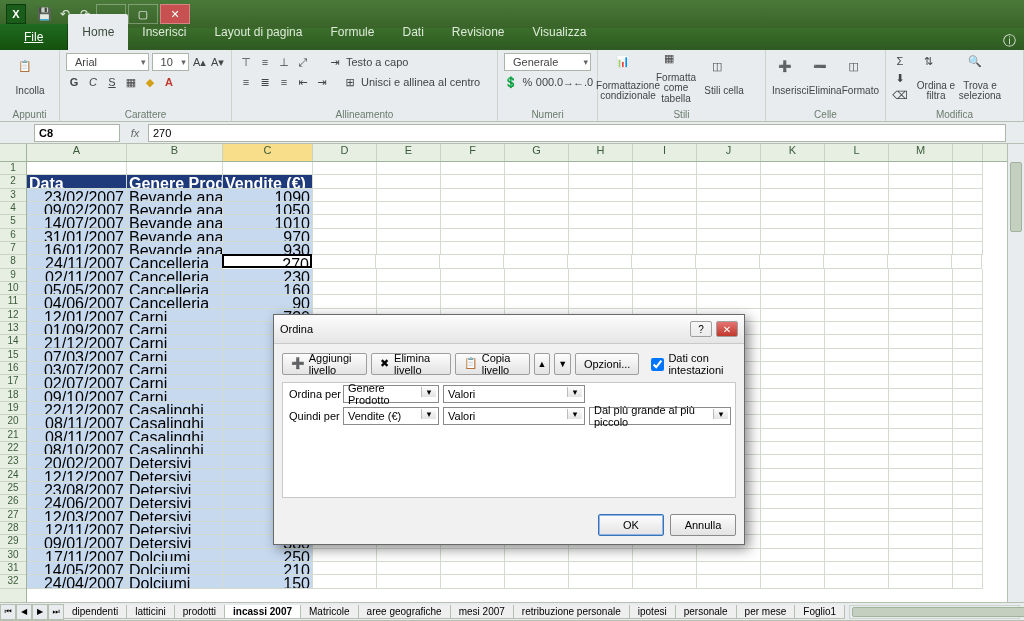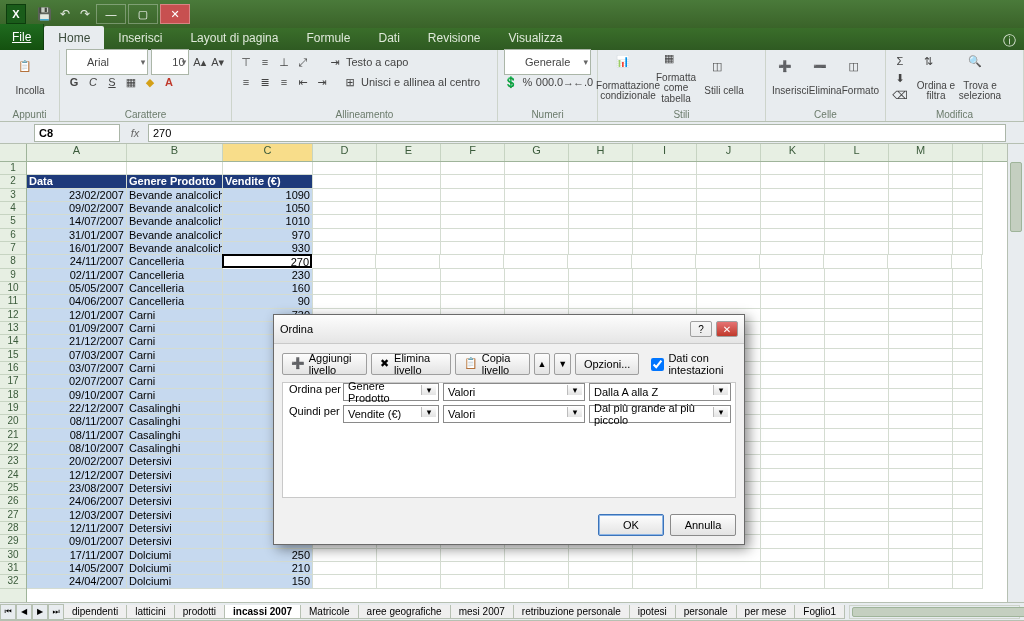--- a/index.html
+++ b/index.html
@@ -10,53 +10,53 @@
 .titlebar .logo { width: 20px; height: 20px; margin: 0 6px; background: #1a5c1a; border: 1px solid #0d3d0d; display:flex; align-items:center; justify-content:center; font-weight:bold; font-size:11px;}
 .titlebar .qa { display:flex; gap:2px; margin-left:4px;}
 .titlebar .qa-btn { width:18px; height:18px; display:flex; align-items:center; justify-content:center; opacity:.85;}
 .titlebar .title { flex:1; text-align:center; }
 .titlebar .wctl { display:flex; }
 .titlebar .wbtn { width:30px; height:20px; border:1px solid rgba(255,255,255,.3); margin-left:2px; display:flex; align-items:center; justify-content:center; font-size:11px;}
 .titlebar .wbtn.red { background:#c75050; }
 
 
 .tabs { height: 22px; background: linear-gradient(#3a6e2a, #2f5a22); display:flex; align-items:flex-end; font-size:12px;}
-.tabs .file { background: linear-gradient(#1f6b1f, #14510f); color:#fff; padding:3px 12px; height:26px; display:flex; align-items:center; border-right:1px solid rgba(0,0,0,.3);text-decoration:underline;}
-.tabs .tab { color:#dfe9da; padding:12px 14px; height:22px; display:flex; align-items:center; cursor:default;}
+.tabs .file { background: linear-gradient(#1f6b1f, #14510f); color:#fff; padding:3px 24px; height:26px; display:flex; align-items:center; border-right:1px solid rgba(0,0,0,.3);text-decoration:underline;}
+.tabs .tab { color:#dfe9da; padding:18px 14px; height:22px; display:flex; align-items:center; cursor:default;}
 .tabs .tab.active { background:#e8ecef; color:#3b4b3b; border-radius:2px 2px 0 0;}
 .tabs .help { margin-left:auto; color:#dfe9da; padding:0 8px; font-size:13px;}
 
 
 .ribbon { height: 72px; background:#e8ecef; border-bottom:1px solid #b6c0b2; display:flex; font-size:11px; color:#444;}
 .rgroup { border-right:1px solid #cdd4cb; padding:2px 6px 0 6px; display:flex; flex-direction:column; }
 .rgroup .label { text-align:center; font-size:10px; color:#6b7b6b; margin-top:auto; padding-bottom:1px;}
 .rrow { display:flex; align-items:center; gap:3px; height:20px;}
 .rbtn-lg { display:flex; flex-direction:column; align-items:center; justify-content:center; width:48px; height:52px; gap:2px;}
 .rbtn-lg .ico { width:24px; height:24px; }
 .rbtn-lg .txt { font-size:10px; text-align:center; line-height:1.05;}
-.rsel { border:1px solid #abb6a8; background:#fff; height:26px; font-size:11px; padding:0 14px 0 20px; position:relative; display:flex; align-items:center;}
+.rsel { border:1px solid #abb6a8; background:#fff; height:18px; font-size:11px; padding:0 14px 0 8px; position:relative; display:flex; align-items:center;}
 .rsel::after { content:"▾"; position:absolute; right:2px; font-size:9px; color:#666;}
 .rico { width:16px; height:16px; display:flex; align-items:center; justify-content:center;}
 
 
 .fbar { height:22px; background:#e8ecef; border-bottom:1px solid #b6c0b2; display:flex; align-items:center; font-size:11px;}
 .namebox { width:86px; border:1px solid #abb6a8; background:#fff; height:18px; margin:0 2px 0 34px; padding:0 4px; display:flex; align-items:center; font-weight:bold;}
 .fxlabel { width:26px; text-align:center; font-style:italic; color:#666;}
 .formula { flex:1; border:1px solid #abb6a8; background:#fff; height:18px; margin-right:18px; padding:0 4px; display:flex; align-items:center;}
 
 
 .grid { position:relative; height:458px; display:flex; }
 .rownums { width:27px; background:#e7efe3; border-right:1px solid #9fb49a; }
 .rownums .corner { height:18px; background:#e7efe3; border-bottom:1px solid #9fb49a;}
 .rownums .rn { height:13.33px; font-size:10px; text-align:center; border-bottom:1px solid #c7d4c2; color:#3b5b3b;}
 .cols { flex:1; overflow:hidden;}
 .colheads { height:18px; display:flex; background:#e7efe3; border-bottom:1px solid #9fb49a;}
 .ch { border-right:1px solid #c7d4c2; font-size:11px; text-align:center; color:#3b5b3b; }
 .ch.active { background:#f8dd8a; }
-.databody { font-size:11px; color:#000; }
+.databody { font-size:16px; color:#000; }
 .row { display:flex; height:13.33px; }
 .cell { border-right:1px solid #d4dcd1; border-bottom:1px solid #d4dcd1; padding:0 2px; overflow:hidden; white-space:nowrap;}
 .cell.sel { background:#c6d9ef; }
 .cell.hdr { background:#1e3a7a; color:#fff; font-weight:bold;}
 .cell.r { text-align:right; }
 .cell.activecell { background:#fff; border:2px solid #000; padding:0 1px; height:13.33px; margin:-1px 0 0 -1px; z-index:2; position:relative;}
 .vscroll { width:17px; background:#e8ecef; border-left:1px solid #b6c0b2; position:relative;}
 .vscroll .thumb { position:absolute; top:18px; left:2px; right:2px; height:70px; background:#c4cfc0; border:1px solid #9fb49a; border-radius:2px;}
 
 
@@ -79,21 +79,21 @@
 .dialog .dtitle .dbtn.close { background:linear-gradient(#e57373,#c0392b); color:#fff;}
 .dialog .dbody { padding:8px;}
 .dialog .dtool { display:flex; gap:4px; align-items:center; margin-bottom:6px;}
 .dialog .dbut { height:22px; padding:0 8px; background:linear-gradient(#fdfdfd,#e3e3e3); border:1px solid #9e9e9e; border-radius:2px; display:flex; align-items:center; gap:4px; font-size:11px;}
 .dialog .dbut .ic { width:14px; height:14px; }
 .dialog .smbtn { width:22px; height:22px; background:linear-gradient(#fdfdfd,#e3e3e3); border:1px solid #9e9e9e; border-radius:2px; display:flex; align-items:center; justify-content:center; font-size:9px;}
 .dialog .chk { margin-left:8px; display:flex; align-items:center; gap:4px;}
 .dialog .grid2 { border:1px solid #c9c9c9; background:#fff; height:116px; }
 .dialog .ghead { display:flex; background:#f6f6f6; border-bottom:1px solid #ddd; height:18px;}
 .dialog .gh { padding:2px 6px; font-size:11px; }
-.dialog .grow { display:flex; height:22px; padding:0 4px;}
+.dialog .grow { display:flex; height:22px; align-items:center; padding:0 4px;}
 .dialog .glab { width:56px; padding-left:2px;}
 .dialog .gsel { border:1px solid #8a8a8a; background:#fff; height:18px; position:relative; padding:0 16px 0 4px; display:flex; align-items:center; font-size:11px;}
 .dialog .gsel::after { content:"▾"; position:absolute; right:2px; top:1px; font-size:9px; width:14px; text-align:center; border-left:1px solid #bcbcbc; background:linear-gradient(#fdfdfd,#e3e3e3);}
 .dialog .dfoot { display:flex; justify-content:flex-end; gap:6px; padding:8px;}
 .dialog .dfbtn { width:66px; height:22px; background:linear-gradient(#fdfdfd,#e3e3e3); border:1px solid #8a8a8a; border-radius:2px; display:flex; align-items:center; justify-content:center;}
 .dialog .dfbtn.primary { border:1px solid #3b73b9; box-shadow:0 0 0 1px #8cb5e6 inset;}
 
 
 .wA{width:100px} .wB{width:96px} .wC{width:90px} .wD{width:64px} .wE{width:64px} .wF{width:64px} .wG{width:64px} .wH{width:64px} .wI{width:64px} .wJ{width:64px} .wK{width:64px} .wL{width:64px} .wM{width:64px} .wN{width:30px}
 </style>
@@ -894,21 +894,20 @@
           <span>Dati con intestazioni</span>
         </label>
     </div>
     <div class="grid2">
       <div class="grow">
         <div class="glab">Ordina per</div>
         <div class="gsel" style="width:96px">Genere Prodotto</div>
         <div style="width:4px"></div>
         <div class="gsel" style="width:142px">Valori</div>
         <div style="width:4px"></div>
-        <div class="gsel" style="flex:1">Dalla A alla Z</div>
       </div>
       <div class="grow">
         <div class="glab">Quindi per</div>
         <div class="gsel" style="width:96px">Vendite (€)</div>
         <div style="width:4px"></div>
         <div class="gsel" style="width:142px">Valori</div>
         <div style="width:4px"></div>
         <div class="gsel" style="flex:1">Dal più grande al più piccolo</div>
       </div>
     </div>

